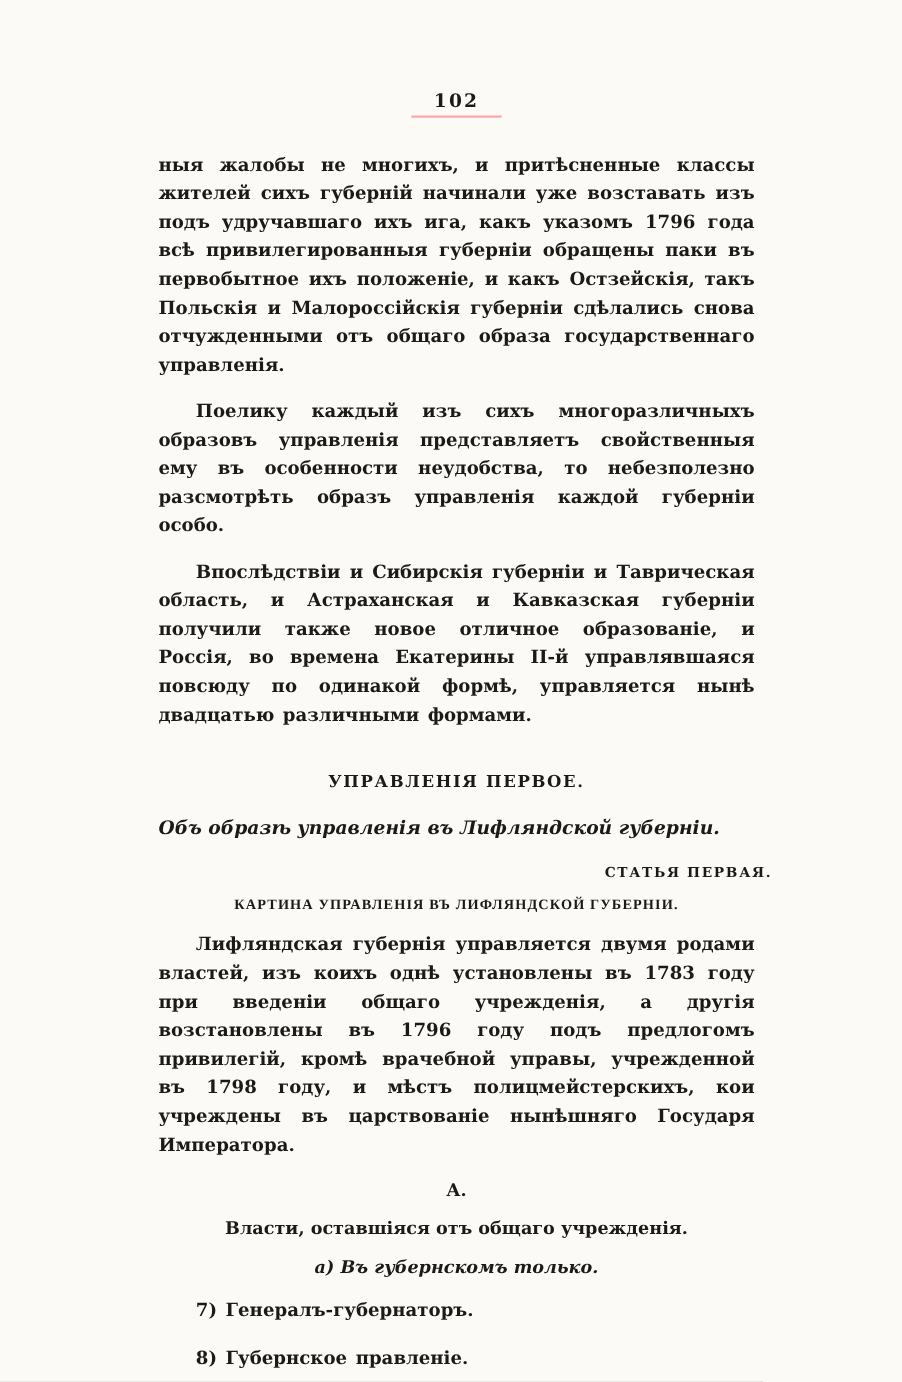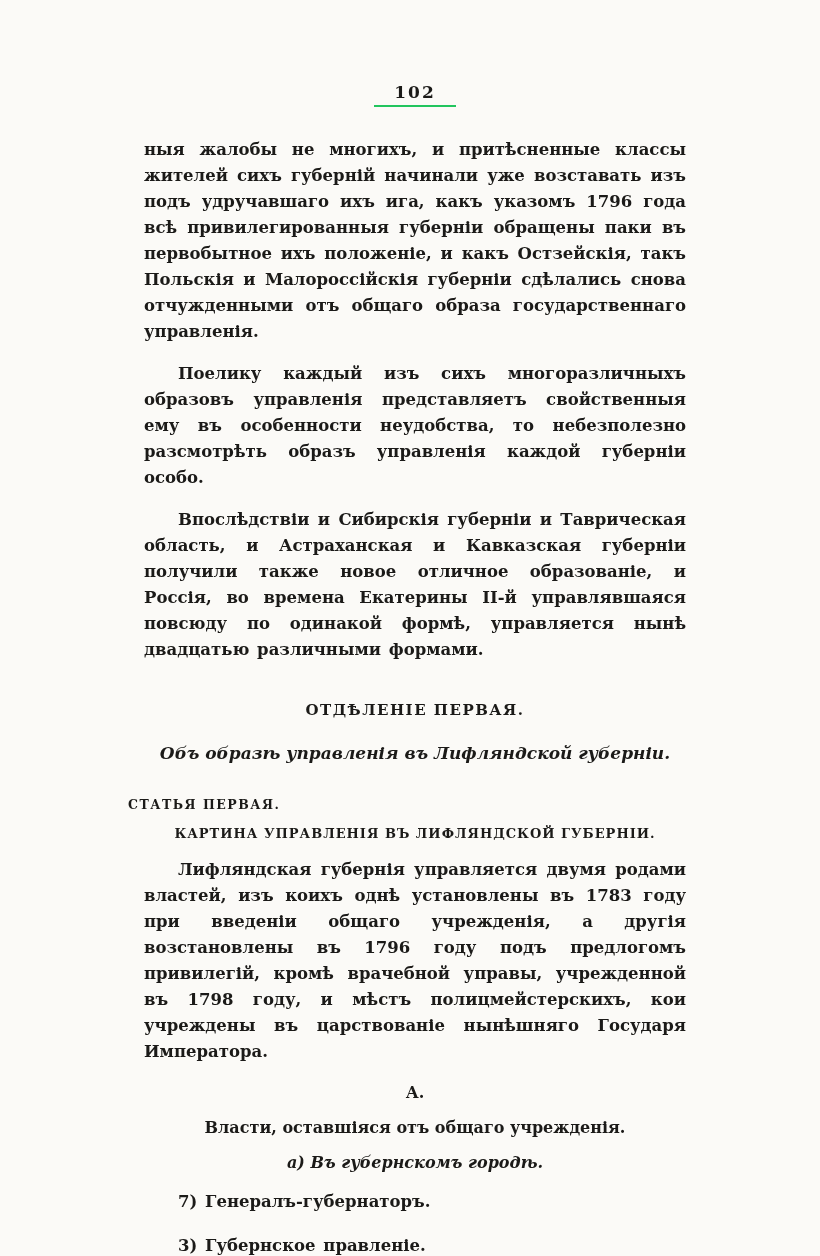--- a/index.html
+++ b/index.html
@@ -29,59 +29,59 @@
   .pagenum-wrap {
     text-align: center;
     margin: 0 0 30px 0;
   }
   .pagenum {
     display: inline-block;
     font-size: 17px;
     font-weight: bold;
     letter-spacing: 2px;
     padding: 0 20px 3px 20px;
-    border-bottom: 2px solid #22c55e;
+    border-bottom: 2px solid #fca5a5;
   }
   p { margin: 16px; }
   .body {
     font-size: 16.5px;
     line-height: 26px;
     font-weight: 600;
     text-align: justify;
     text-indent: 34px;
     word-spacing: 2px;
   }
   .noindent { text-indent: 0; }
   .section {
     margin: 38px 0 0 0;
     text-align: center;
     font-size: 15px;
     font-weight: bold;
     letter-spacing: 1.5px;
   }
   .chapter-title {
     margin-top: 24px;
-    text-align: center;
     font-style: italic;
     font-weight: 600;
     font-size: 17px;
   }
   .article {
-    margin: 34px 0 0 0;
-    text-align: left;
+    margin: 22px 0 0 0;
+    text-align: right;
     font-size: 12.5px;
     font-weight: bold;
     letter-spacing: 1.5px;
   }
   .subtitle {
     margin-top: 14px;
     text-align: center;
     font-size: 13px;
     font-weight: 600;
     letter-spacing: 1px;
+    font-family: Liberation Serif, serif;
   }
   .letter {
     margin-top: 18px;
     text-align: center;
     font-size: 16px;
     font-weight: 600;
   }
   .authorities {
     margin-top: 12px;
     text-align: center;
@@ -112,32 +112,32 @@
   <div class="content">
 
     <div class="pagenum-wrap">
       <span class="pagenum">102</span>
     </div>
 
     <p class="body noindent">ныя жалобы не многихъ, и притѣсненные классы жителей сихъ губерній начинали уже возставать изъ подъ удручавшаго ихъ ига, какъ указомъ 1796 года всѣ привилегированныя губерніи обращены паки въ первобытное ихъ положеніе, и какъ Остзейскія, такъ Польскія и Малороссійскія губерніи сдѣлались снова отчужденными отъ общаго образа государственнаго управленія.</p>
     <p class="body">Поелику каждый изъ сихъ многоразличныхъ образовъ управленія представляетъ свойственныя ему въ особенности неудобства, то небезполезно разсмотрѣть образъ управленія каждой губерніи особо.</p>
     <p class="body">Впослѣдствіи и Сибирскія губерніи и Таврическая область, и Астраханская и Кавказская губерніи получили также новое отличное образованіе, и Россія, во времена Екатерины II-й управлявшаяся повсюду по одинакой формѣ, управляется нынѣ двадцатью различными формами.</p>
 
-    <h2 class="section">ОТДѢЛЕНІЕ ПЕРВАЯ.</h2>
+    <h2 class="section">УПРАВЛЕНІЯ ПЕРВОЕ.</h2>
     <p class="chapter-title">Объ образѣ управленія въ Лифляндской губерніи.</p>
     <h3 class="article">СТАТЬЯ ПЕРВАЯ.</h3>
     <p class="subtitle">КАРТИНА УПРАВЛЕНІЯ ВЪ ЛИФЛЯНДСКОЙ ГУБЕРНІИ.</p>
 
     <p class="body">Лифляндская губернія управляется двумя родами властей, изъ коихъ однѣ установлены въ 1783 году при введеніи общаго учрежденія, а другія возстановлены въ 1796 году подъ предлогомъ привилегій, кромѣ врачебной управы, учрежденной въ 1798 году, и мѣстъ полицмейстерскихъ, кои учреждены въ царствованіе нынѣшняго Государя Императора.</p>
 
     <p class="letter">А.</p>
     <p class="authorities">Власти, оставшіяся отъ общаго учрежденія.</p>
-    <p class="sublist-title">а) Въ губернскомъ городѣ.</p>
+    <p class="sublist-title">а) Въ губернскомъ только.</p>
 
     <div class="list">
       <p class="list-item">7) Генералъ-губернаторъ.</p>
-      <p class="list-item">3) Губернское правленіе.</p>
+      <p class="list-item">8) Губернское правленіе.</p>
       <p class="list-item">1) Приказъ общественнаго призрѣнія.</p>
       <p class="list-item">7) Казенная палата.</p>
     </div>
 
   </div>
 </div>
 
 </body></html>

